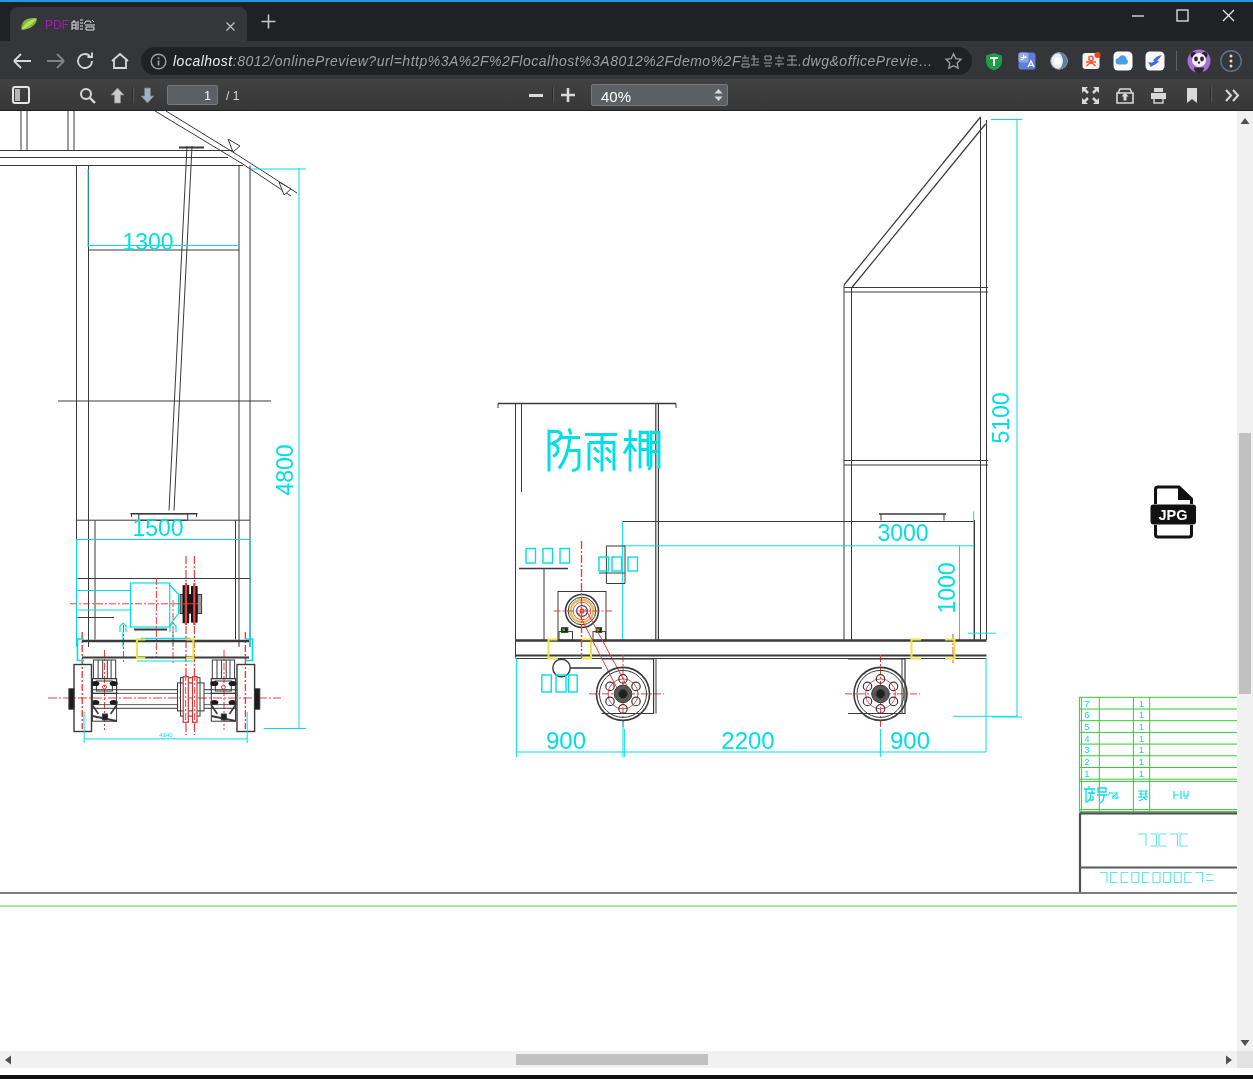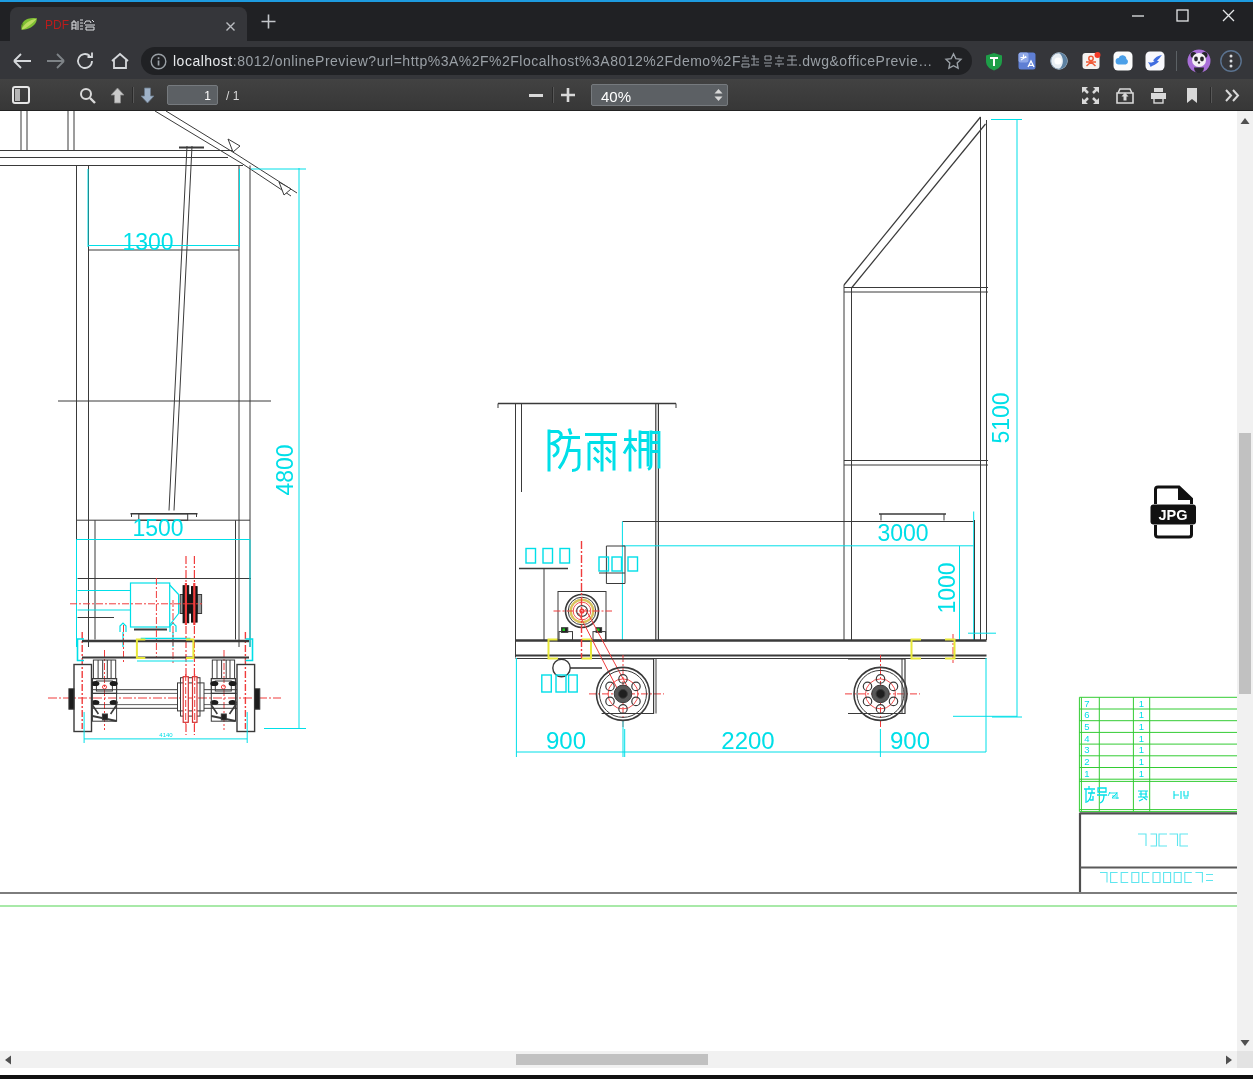--- a/index.html
+++ b/index.html
@@ -26,21 +26,21 @@
 <div class="abs" id="tab"></div>
 <div class="abs" id="navbar"></div>
 <div class="abs" id="omni"></div>
 <div class="abs" id="pdfbar"></div>
 
 <svg class="abs" style="left:20px;top:17px" width="18" height="14" viewBox="0 0 18 14">
   <path d="M1.5,12.5 C0.5,8 3,3.5 8,1.8 C12,0.5 15.5,1 16.8,1.5 C17,3 16.2,5.5 14.5,7.5 C11.5,11 5,13.5 1.5,12.5 Z" fill="#7fbf34"></path>
   <path d="M1.5,12.5 C4,7 9,3 16.8,1.5 C14,4.5 12,7 8,9.5 C5.5,11.2 3,12.5 1.5,12.5 Z" fill="#c8e06a" opacity="0.85"></path>
   <path d="M1.5,12.5 C0.9,10.5 1.2,8 2.5,5.8 L3.5,6.8 C2.3,8.6 1.8,10.6 1.5,12.5 Z" fill="#568a22"></path>
 </svg>
-<span class="t" style="left:45px;top:18px;font-size:12px;color:#b91c1c;">PDF</span>
+<span class="t" style="left:45px;top:18px;font-size:12px;color:#a21caf;">PDF</span>
 <svg class="abs" style="left:71px;top:19px" width="26" height="12" viewBox="0 0 26 12" stroke="#dfe1e4" stroke-width="1" fill="none">
   <path d="M1,3 h4 M1,3 v8 M5,3 v8 M1,6 h4 M1,9 h4 M3,1 v2 M7,2 v9 M9,1 h3 M9,4 h3 M9,7 h3 M9,10 h3"></path>
   <path d="M15,2 l-2,3 M15,2 h4 l1,2 M14,6 h10 M15,8 h8 v3 M15,8 v3 M15,11 h8 M21,1 l2,2"></path>
 </svg>
 <svg class="abs" style="left:225px;top:21px" width="11" height="11" viewBox="0 0 11 11" stroke="#b9bcc0" stroke-width="1.4">
   <path d="M1.5,1.5 L9.5,9.5 M9.5,1.5 L1.5,9.5"></path>
 </svg>
 <svg class="abs" style="left:261px;top:14px" width="15" height="15" viewBox="0 0 15 15" stroke="#c3c6ca" stroke-width="1.6">
   <path d="M7.5,0.5 V14.5 M0.5,7.5 H14.5"></path>
 </svg>
@@ -63,21 +63,21 @@
   </g>
   <g stroke="#d5d8db" stroke-width="1.8">
     <path d="M100,10 L108,3 L116,10 M102,9 V17 H114 V9"></path>
   </g>
 </svg>
 <svg class="abs" style="left:150px;top:53px" width="17" height="17" viewBox="0 0 17 17">
   <circle cx="8.5" cy="8.5" r="7.3" stroke="#9aa0a6" stroke-width="1.4" fill="none"></circle>
   <rect x="7.7" y="7.5" width="1.7" height="5" fill="#9aa0a6"></rect>
   <rect x="7.7" y="4.3" width="1.7" height="1.8" fill="#9aa0a6"></rect>
 </svg>
-<div class="t" style="left:173px;top:53.5px;font-size:14px;line-height:15px;height:15px;color:#9aa0a6;letter-spacing:0.5px;"><span style="color:#e8eaed;">localhost</span>:8012/onlinePreview?url=http%3A%2F%2Flocalhost%3A8012%2Fdemo%2F<svg width="57" height="14" viewBox="0 0 57 14" style="vertical-align:-2px" stroke="#9aa0a6" stroke-width="1" fill="none">
+<div class="t" style="left:173px;top:53.5px;font-size:14px;line-height:15px;height:15px;color:#9aa0a6;letter-spacing:0.5px;font-style:italic;"><span style="color:#e8eaed;">localhost</span>:8012/onlinePreview?url=http%3A%2F%2Flocalhost%3A8012%2Fdemo%2F<svg width="57" height="14" viewBox="0 0 57 14" style="vertical-align:-2px" stroke="#9aa0a6" stroke-width="1" fill="none">
       <path d="M4,1 v3 M1,4 h7 M1,7 h7 M1,10 h7 v3 M1,10 v3 M1,13 h7 M11,2 l3,0 M10,5 h8 M13,2 v9 M10,11 h8 M15,8 h3 M24,2 v4 h6 v-4 z M23,9 h8 M24,12 h6 M38,1 v3 M34,4 h9 M36,7 h5 M34,10 h9 M38,10 v3 M47,2 h8 M51,2 v9 M46,6 h10 M46,11 h10"></path>
     </svg>.dwg&amp;officePrevie…</div>
 <svg class="abs" style="left:944px;top:52px" width="19" height="18" viewBox="0 0 19 18">
   <path d="M9.5,1.8 L11.8,6.6 L17,7.3 L13.2,11 L14.1,16.2 L9.5,13.7 L4.9,16.2 L5.8,11 L2,7.3 L7.2,6.6 Z" fill="none" stroke="#9aa0a6" stroke-width="1.4"></path>
 </svg>
 <svg class="abs" style="left:985px;top:52px" width="18" height="19" viewBox="0 0 18 19">
   <path d="M9,1 L17,3.5 V9 C17,14 13.5,17 9,18.5 C4.5,17 1,14 1,9 V3.5 Z" fill="#1e9e48"></path>
   <path d="M5,6 H13 M9,6 V14" stroke="#fff" stroke-width="2"></path>
 </svg>
 <svg class="abs" style="left:1018px;top:52px" width="18" height="18" viewBox="0 0 18 18">

